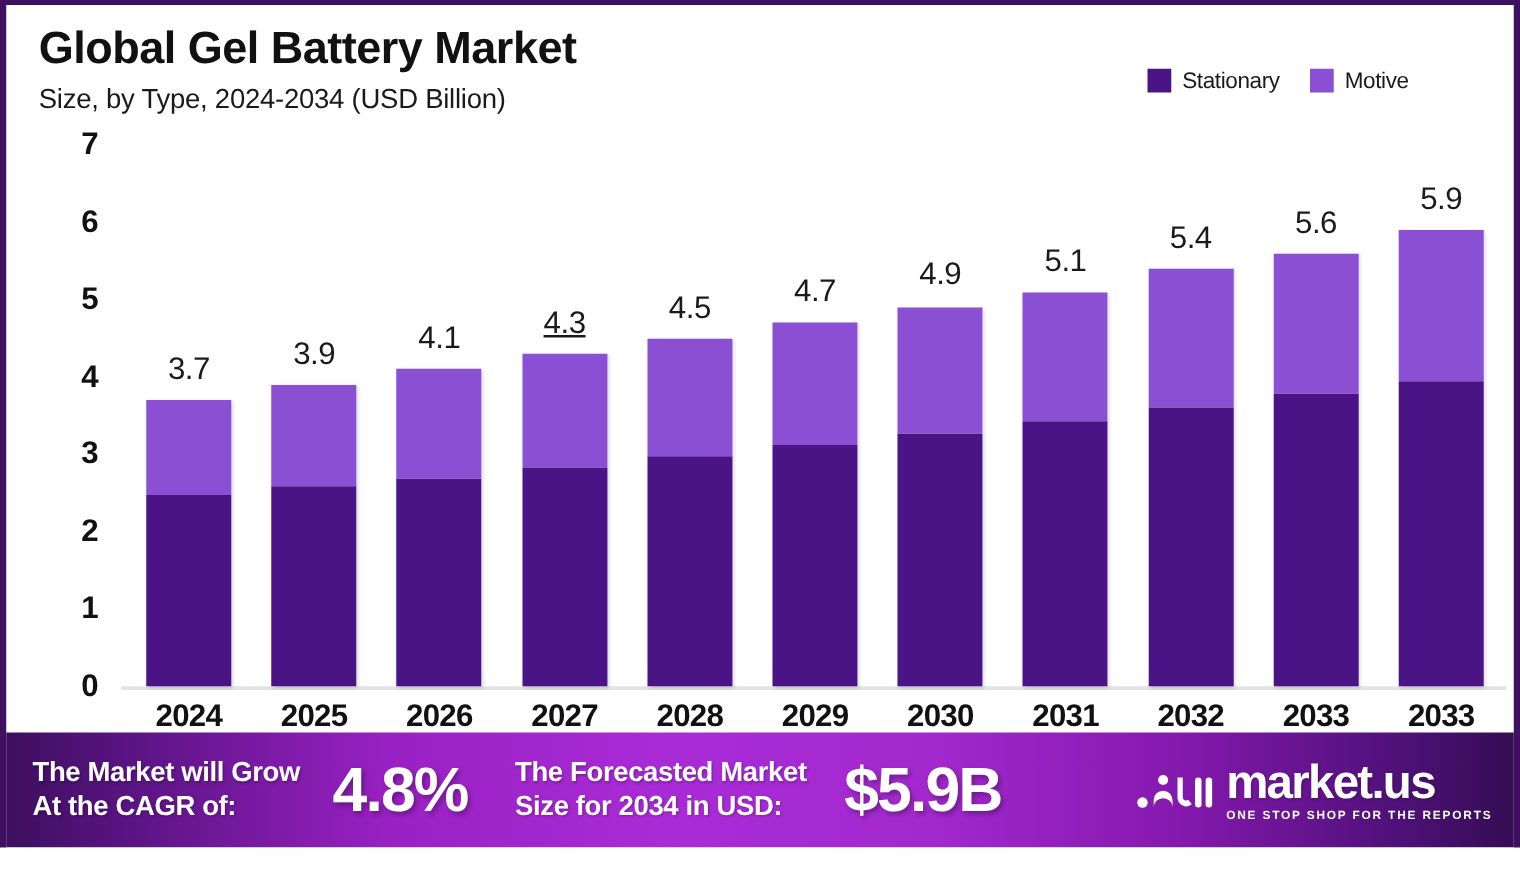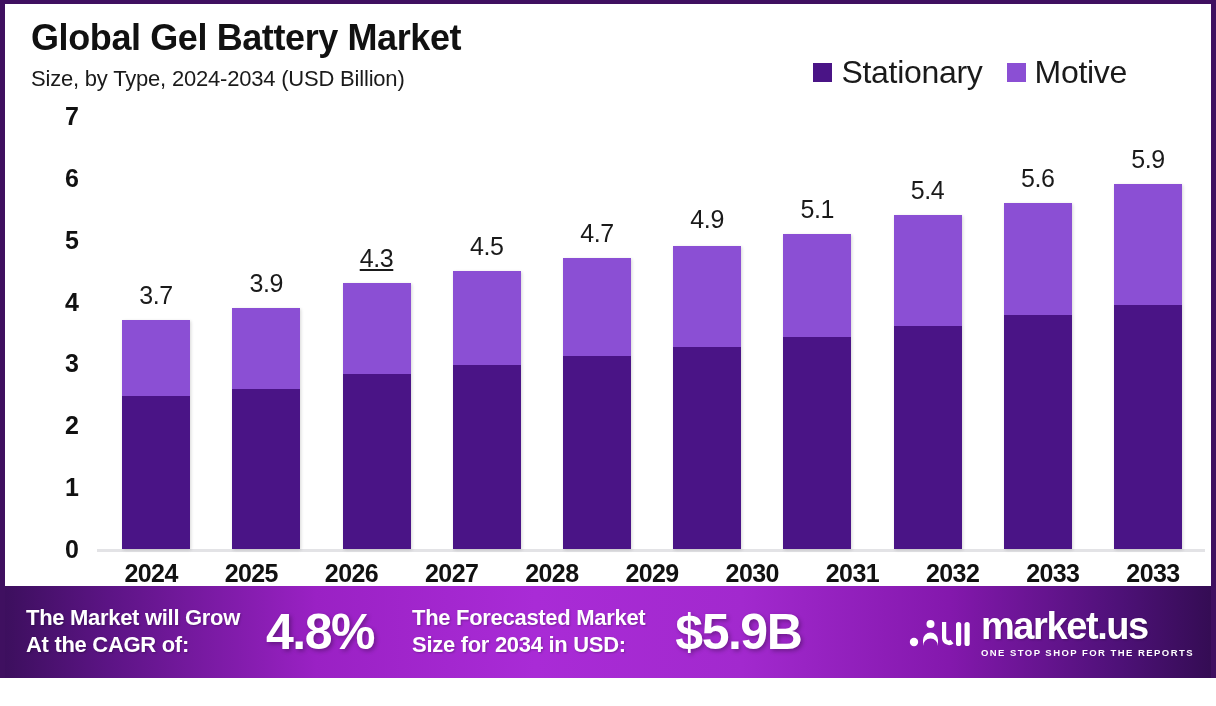--- a/index.html
+++ b/index.html
@@ -66,21 +66,21 @@
     align-items: center;
     gap: 9px;
   }
   .legend-swatch {
     width: 19px;
     height: 19px;
     display: block;
     flex: 0 0 auto;
   }
   .legend-label {
-    font-size: 32px;
+    font-size: 18px;
     color: #1a1a1a;
     letter-spacing: -0.3px;
     white-space: nowrap;
   }
 
   
   .plot {
     position: absolute;
     left: 0;
     top: 112px;
@@ -287,20 +287,27 @@
             <div class="seg-stationary" style="height: 152.787px; background: rgb(74, 20, 134);"></div>
           </div>
           <div class="bar-value" style="bottom: 238.871px;">3.7</div>
         </div>
         <div class="bar-col">
           <div class="bar-stack" style="height: 241.243px;">
             <div class="seg-motive" style="height: 81.6514px; background: rgb(139, 79, 212);"></div>
             <div class="seg-stationary" style="height: 159.591px; background: rgb(74, 20, 134);"></div>
           </div>
           <div class="bar-value" style="bottom: 251.243px;">3.9</div>
+        </div>
+        <div class="bar-col">
+          <div class="bar-stack" style="height: 253.614px;">
+            <div class="seg-motive" style="height: 87.2186px; background: rgb(139, 79, 212);"></div>
+            <div class="seg-stationary" style="height: 166.396px; background: rgb(74, 20, 134);"></div>
+          </div>
+          <div class="bar-value" style="bottom: 263.614px;">4.1</div>
         </div>
         <div class="bar-col">
           <div class="bar-stack" style="height: 265.986px;">
             <div class="seg-motive" style="height: 90.93px; background: rgb(139, 79, 212);"></div>
             <div class="seg-stationary" style="height: 175.056px; background: rgb(74, 20, 134);"></div>
           </div>
           <div class="bar-value" style="bottom: 275.986px; text-decoration: underline;">4.3</div>
         </div>
         <div class="bar-col">
           <div class="bar-stack" style="height: 278.357px;">

